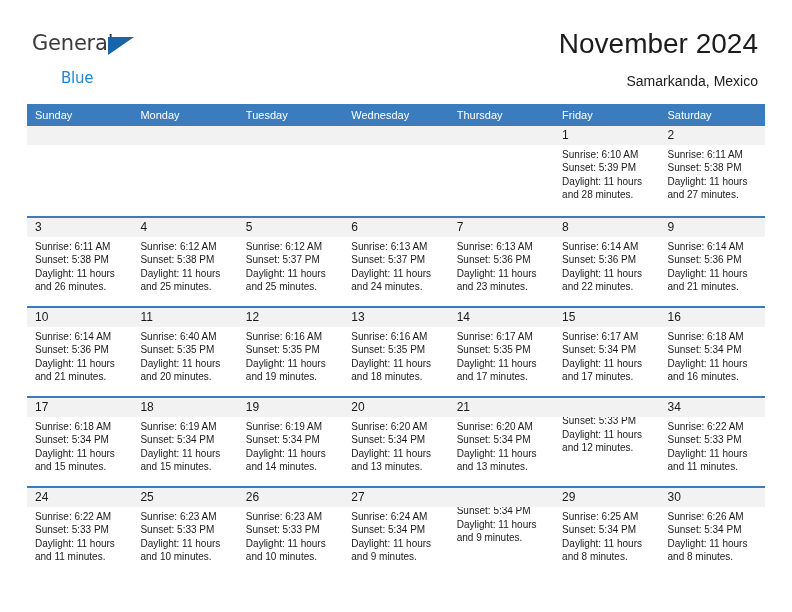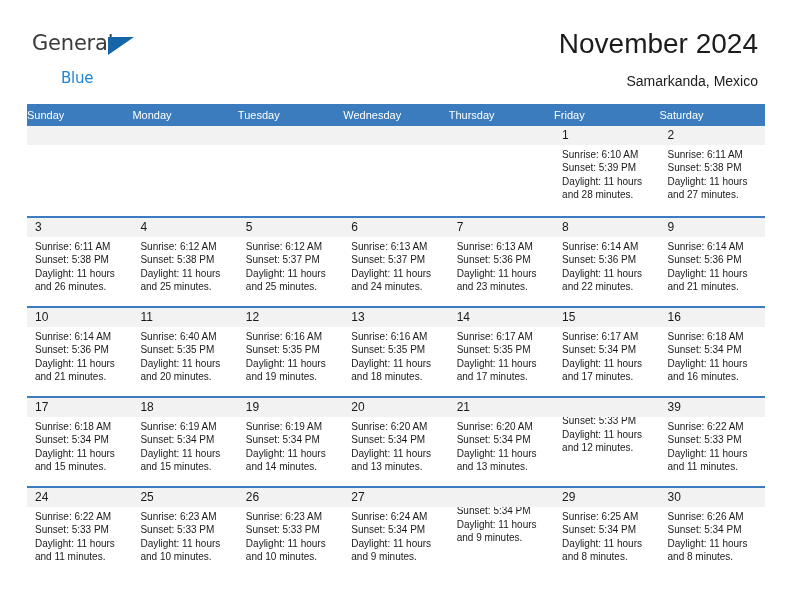--- a/index.html
+++ b/index.html
@@ -98,20 +98,21 @@
   .weekday-row {
     display: flex;
     background: #3a7cbe;
     height: 22px;
   }
   .weekday {
     flex: 1 1 0;
     color: #ffffff;
     font-size: 11px;
     line-height: 22px;
+    padding-left: 8px;
     box-sizing: border-box;
     white-space: nowrap;
   }
   .week-row {
     display: flex;
     height: 90px;
     border-top: 2px solid #3a7cbe;
     box-sizing: border-box;
   }
   .week-row.first {
@@ -435,21 +436,21 @@
         <div class="day-band"></div>
         <div class="day-info">
           <div>Sunrise: 6:21 AM</div>
           <div>Sunset: 5:33 PM</div>
           <div>Daylight: 11 hours</div>
           <div>and 12 minutes.</div>
         </div>
       </div>
       <div class="day-cell">
         <div class="day-band"></div>
-        <div class="day-number">39</div>
+        <div class="day-number">34</div>
         <div class="day-info">
           <div>Sunrise: 6:22 AM</div>
           <div>Sunset: 5:33 PM</div>
           <div>Daylight: 11 hours</div>
           <div>and 11 minutes.</div>
         </div>
       </div>
     </div>
 
     <div class="week-row">

